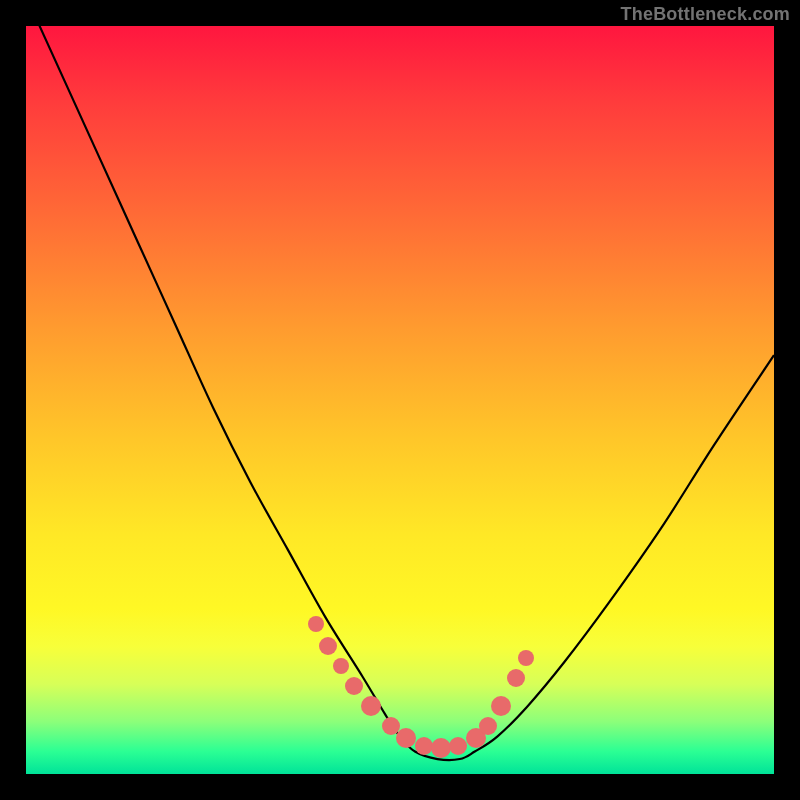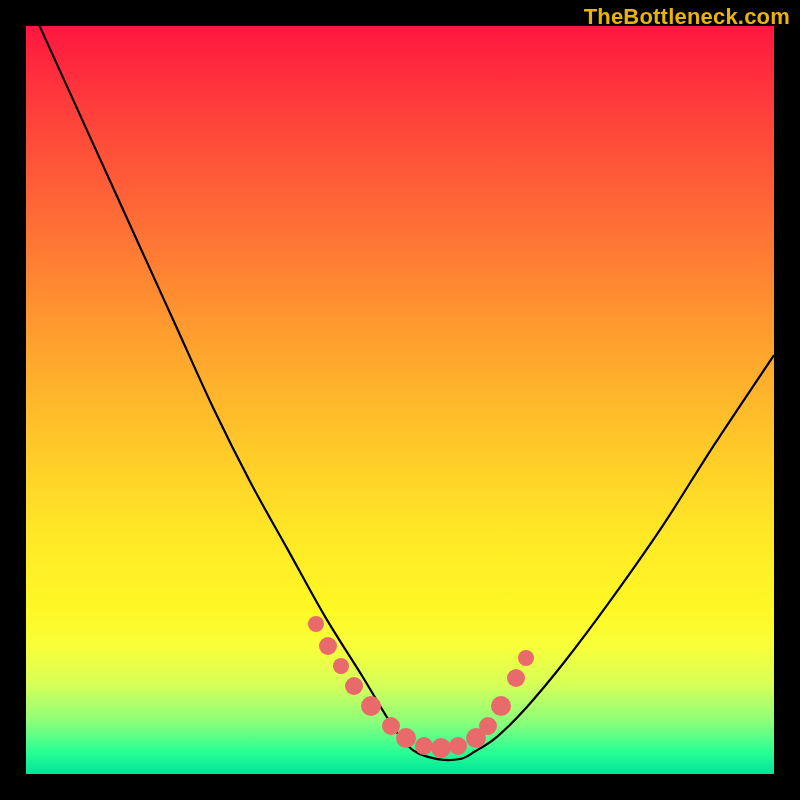--- a/index.html
+++ b/index.html
@@ -29,22 +29,22 @@
       #d7ff58 88%,
       #8cff7a 93%,
       #2bff94 97%,
       #00e399 100%
     );
   }
   .watermark {
     position: absolute;
     top: 4px;
     right: 10px;
-    color: #eab308;
-    font-size: 22px;
+    color: #737373;
+    font-size: 18px;
     font-weight: 600;
     letter-spacing: 0.2px;
     z-index: 10;
   }
   svg.curve {
     position: absolute;
     left: 0;
     top: 0;
     width: 748px;
     height: 748px;

